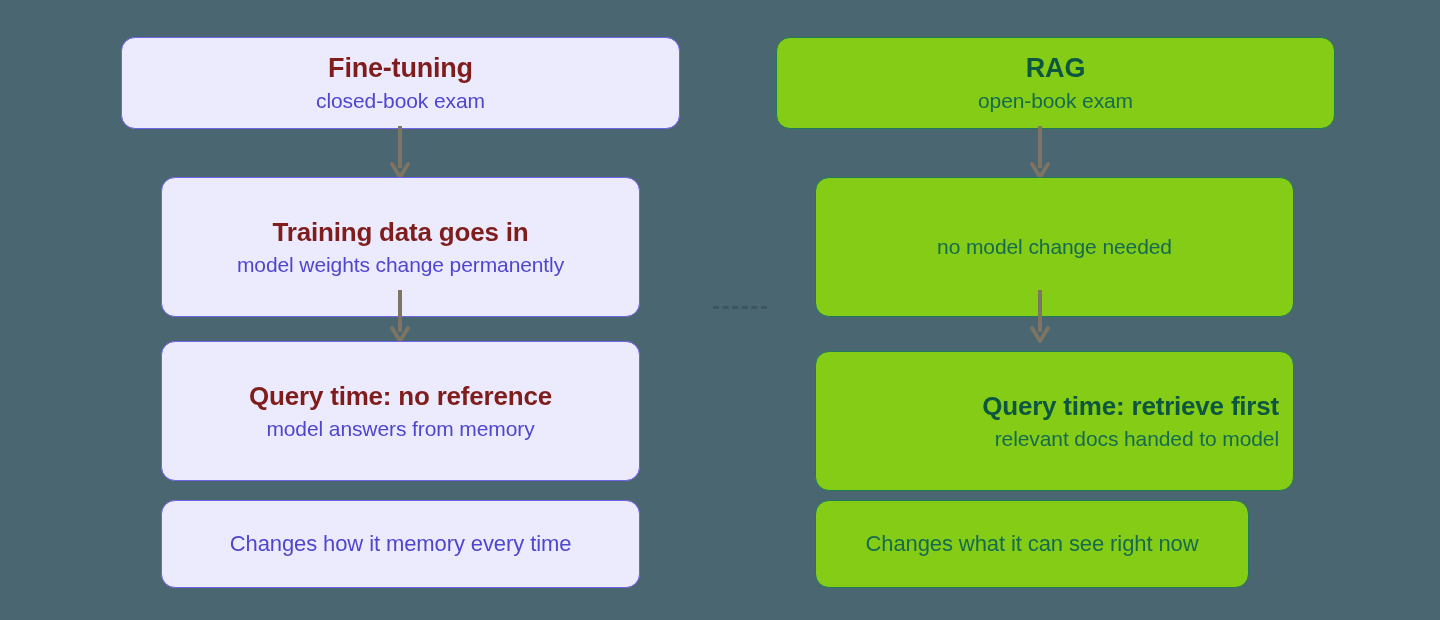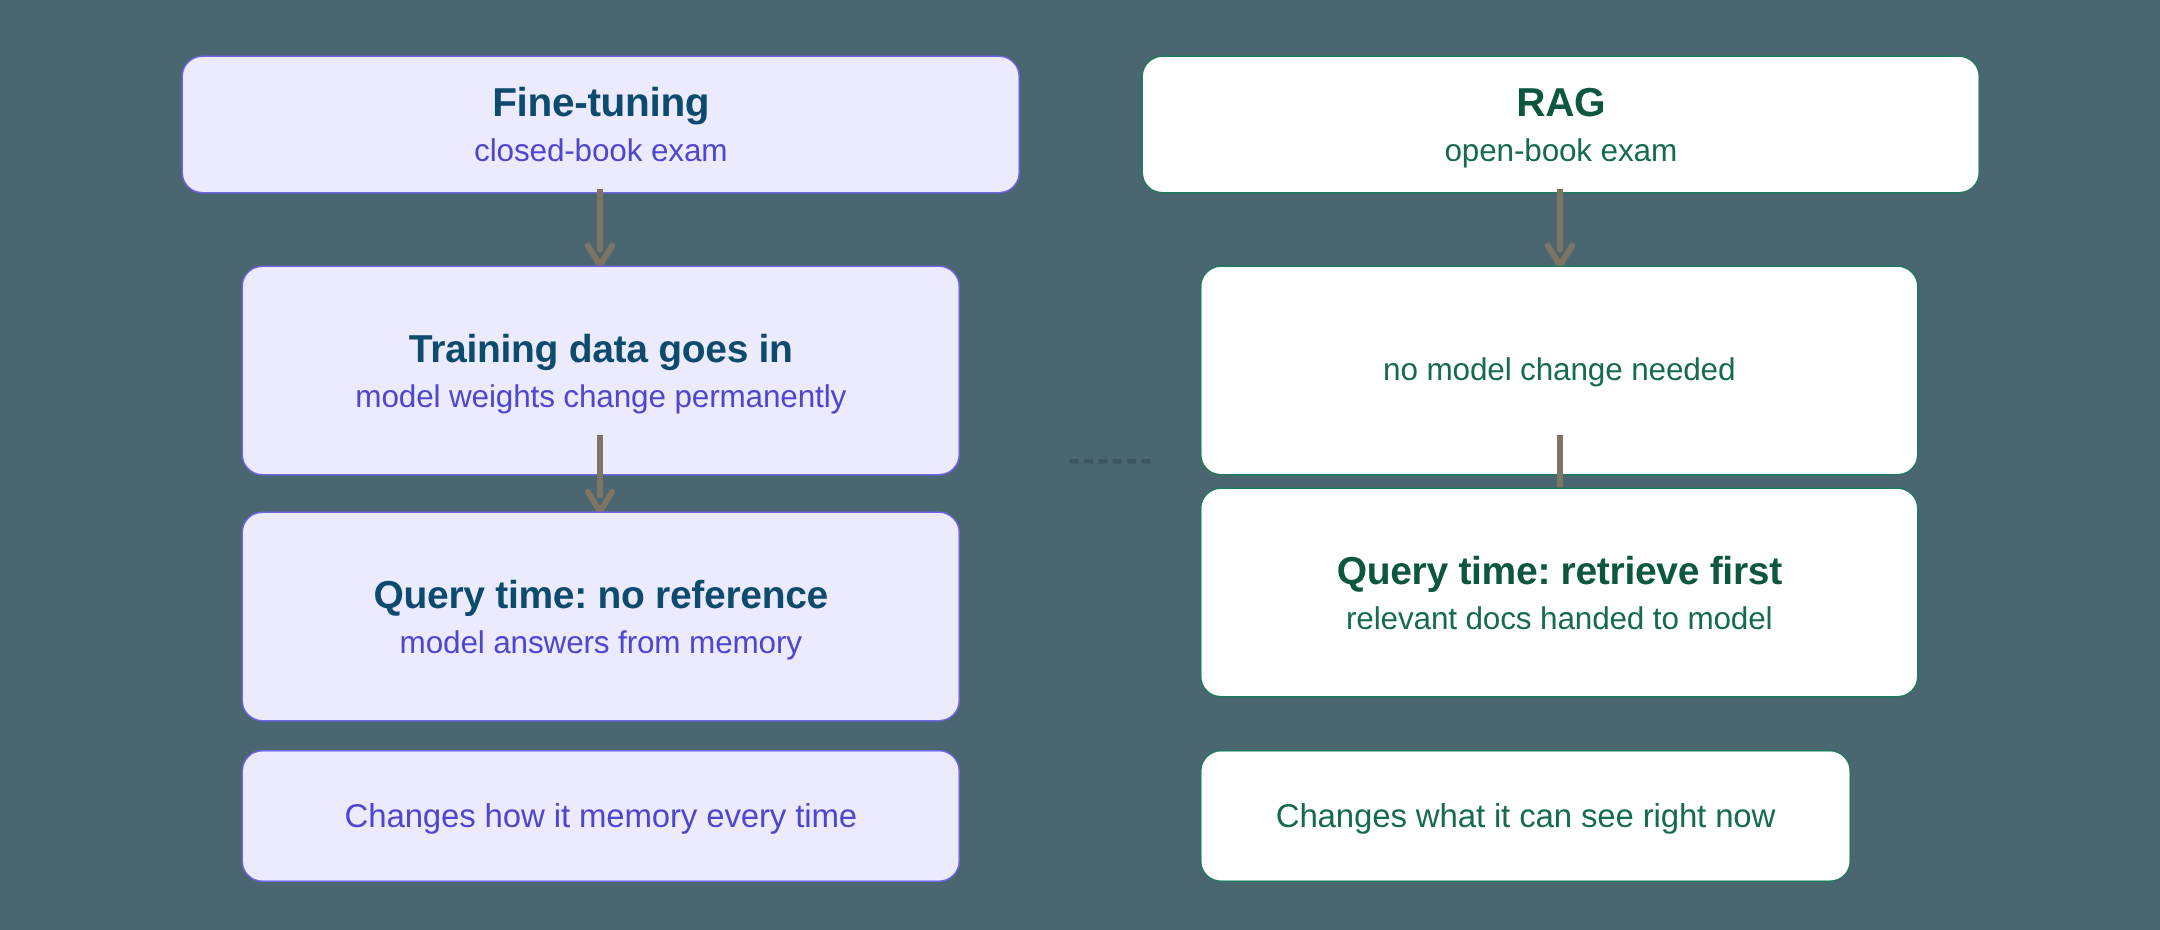--- a/index.html
+++ b/index.html
@@ -42,27 +42,28 @@
     line-height: 1.2;
     letter-spacing: -0.1px;
   }
 
   
   .col-a .node,
   .node.purple {
     background: #ecebfd;
     border: 1.6px solid #6f63e8;
   }
-  .node.purple .title { color: #0c4a6e; }
+  .node.purple .title { color: #7f1d1d; }
   .node.purple .sub   { color: #4f46cf; }
 
   
   .node.green {
-    background: #ffffff;
+    background: #84cc16;
     border: 1.6px solid #1f7a5c;
+    margin-left: 15px;
   }
   .node.green .title { color: #0d5640; }
   .node.green .sub   { color: #166b4f; }
 
   
   .row-head {
     height: 92px;
   }
   .row-head .title { font-size: 27px; margin-bottom: 3px; }
   .row-head .sub   { font-size: 21px; }
@@ -80,21 +81,21 @@
 
   
   .a-head { left: 121px; top: 37px;  width: 559px; }
   .a-mid1 { left: 161px; top: 177px; width: 479px; }
   .a-mid2 { left: 161px; top: 341px; width: 479px; }
   .a-foot { left: 161px; top: 500px; width: 479px; }
 
   
   .b-head { left: 761px; top: 37px;  width: 559px; }
   .b-mid1 { left: 800px; top: 177px; width: 479px; }
-  .b-mid2 { left: 800px; top: 325px; width: 479px; }
+  .b-mid2 { left: 800px; top: 351px; width: 479px; align-items: flex-end; }
   .b-foot { left: 800px; top: 500px; width: 434px; }
 
   
   .arrow {
     position: absolute;
     width: 26px;
     height: 54px;
   }
 
   .ar-a1 { left: 387px; top: 126px; }

